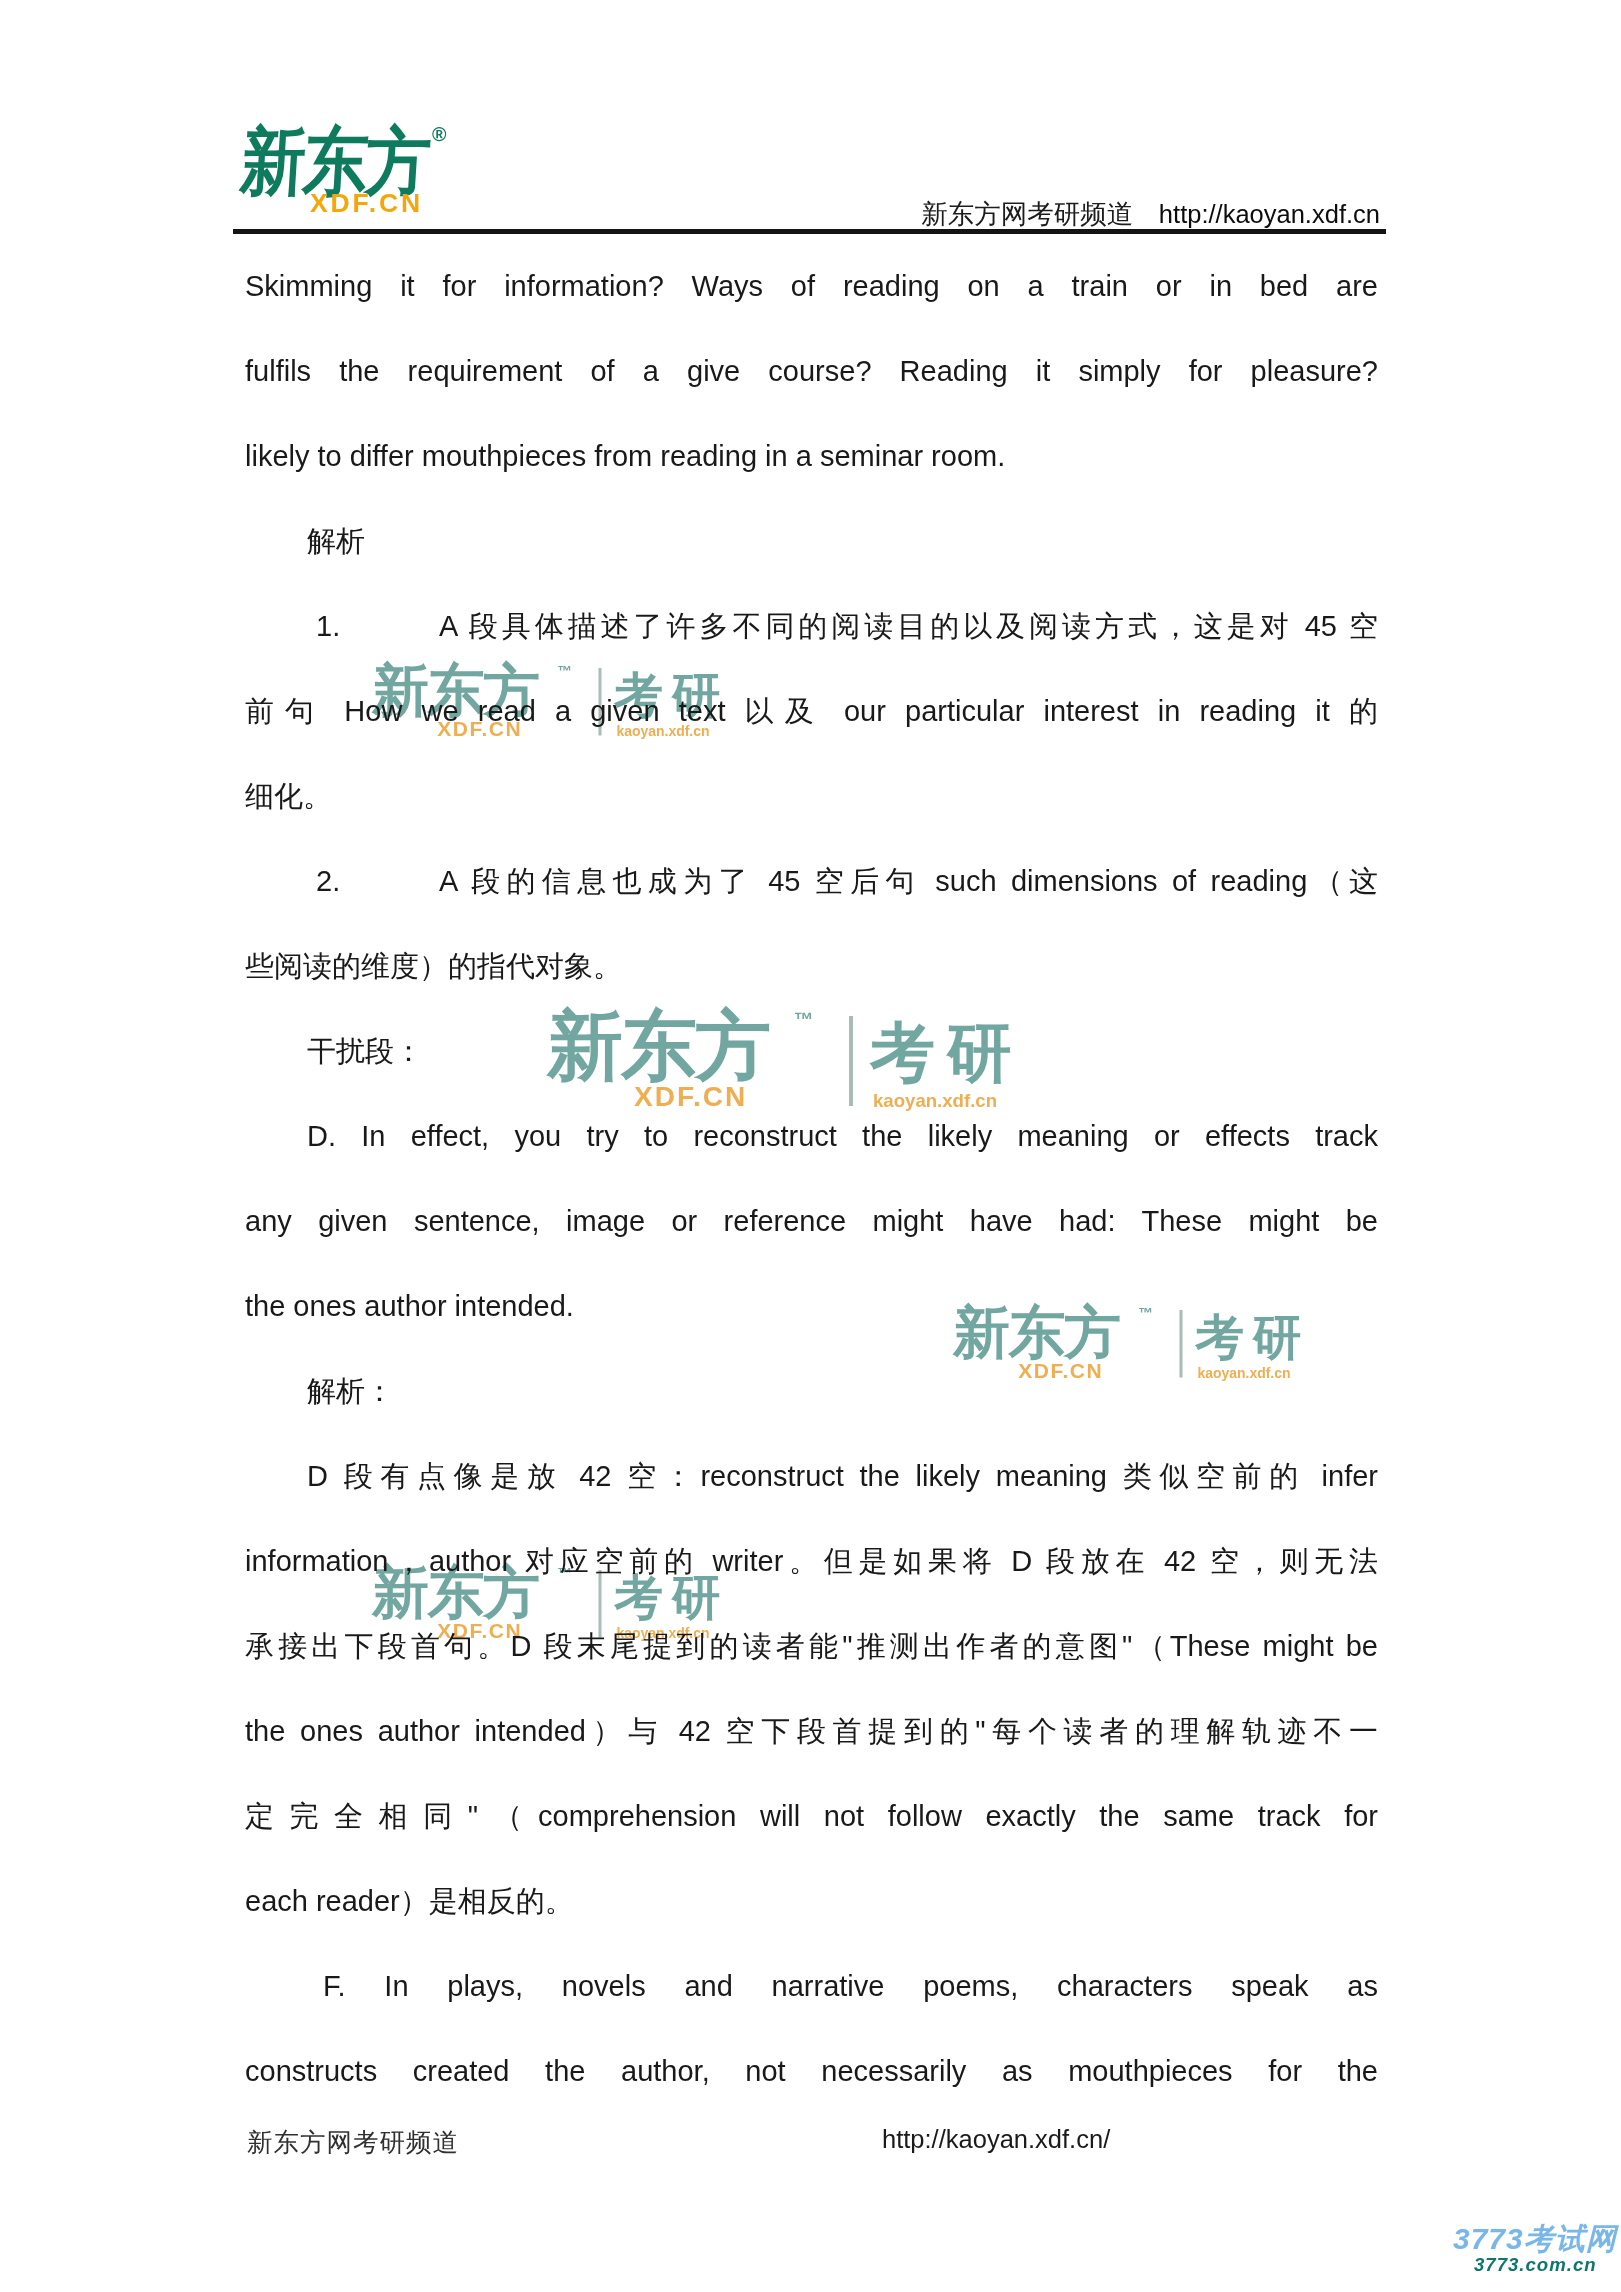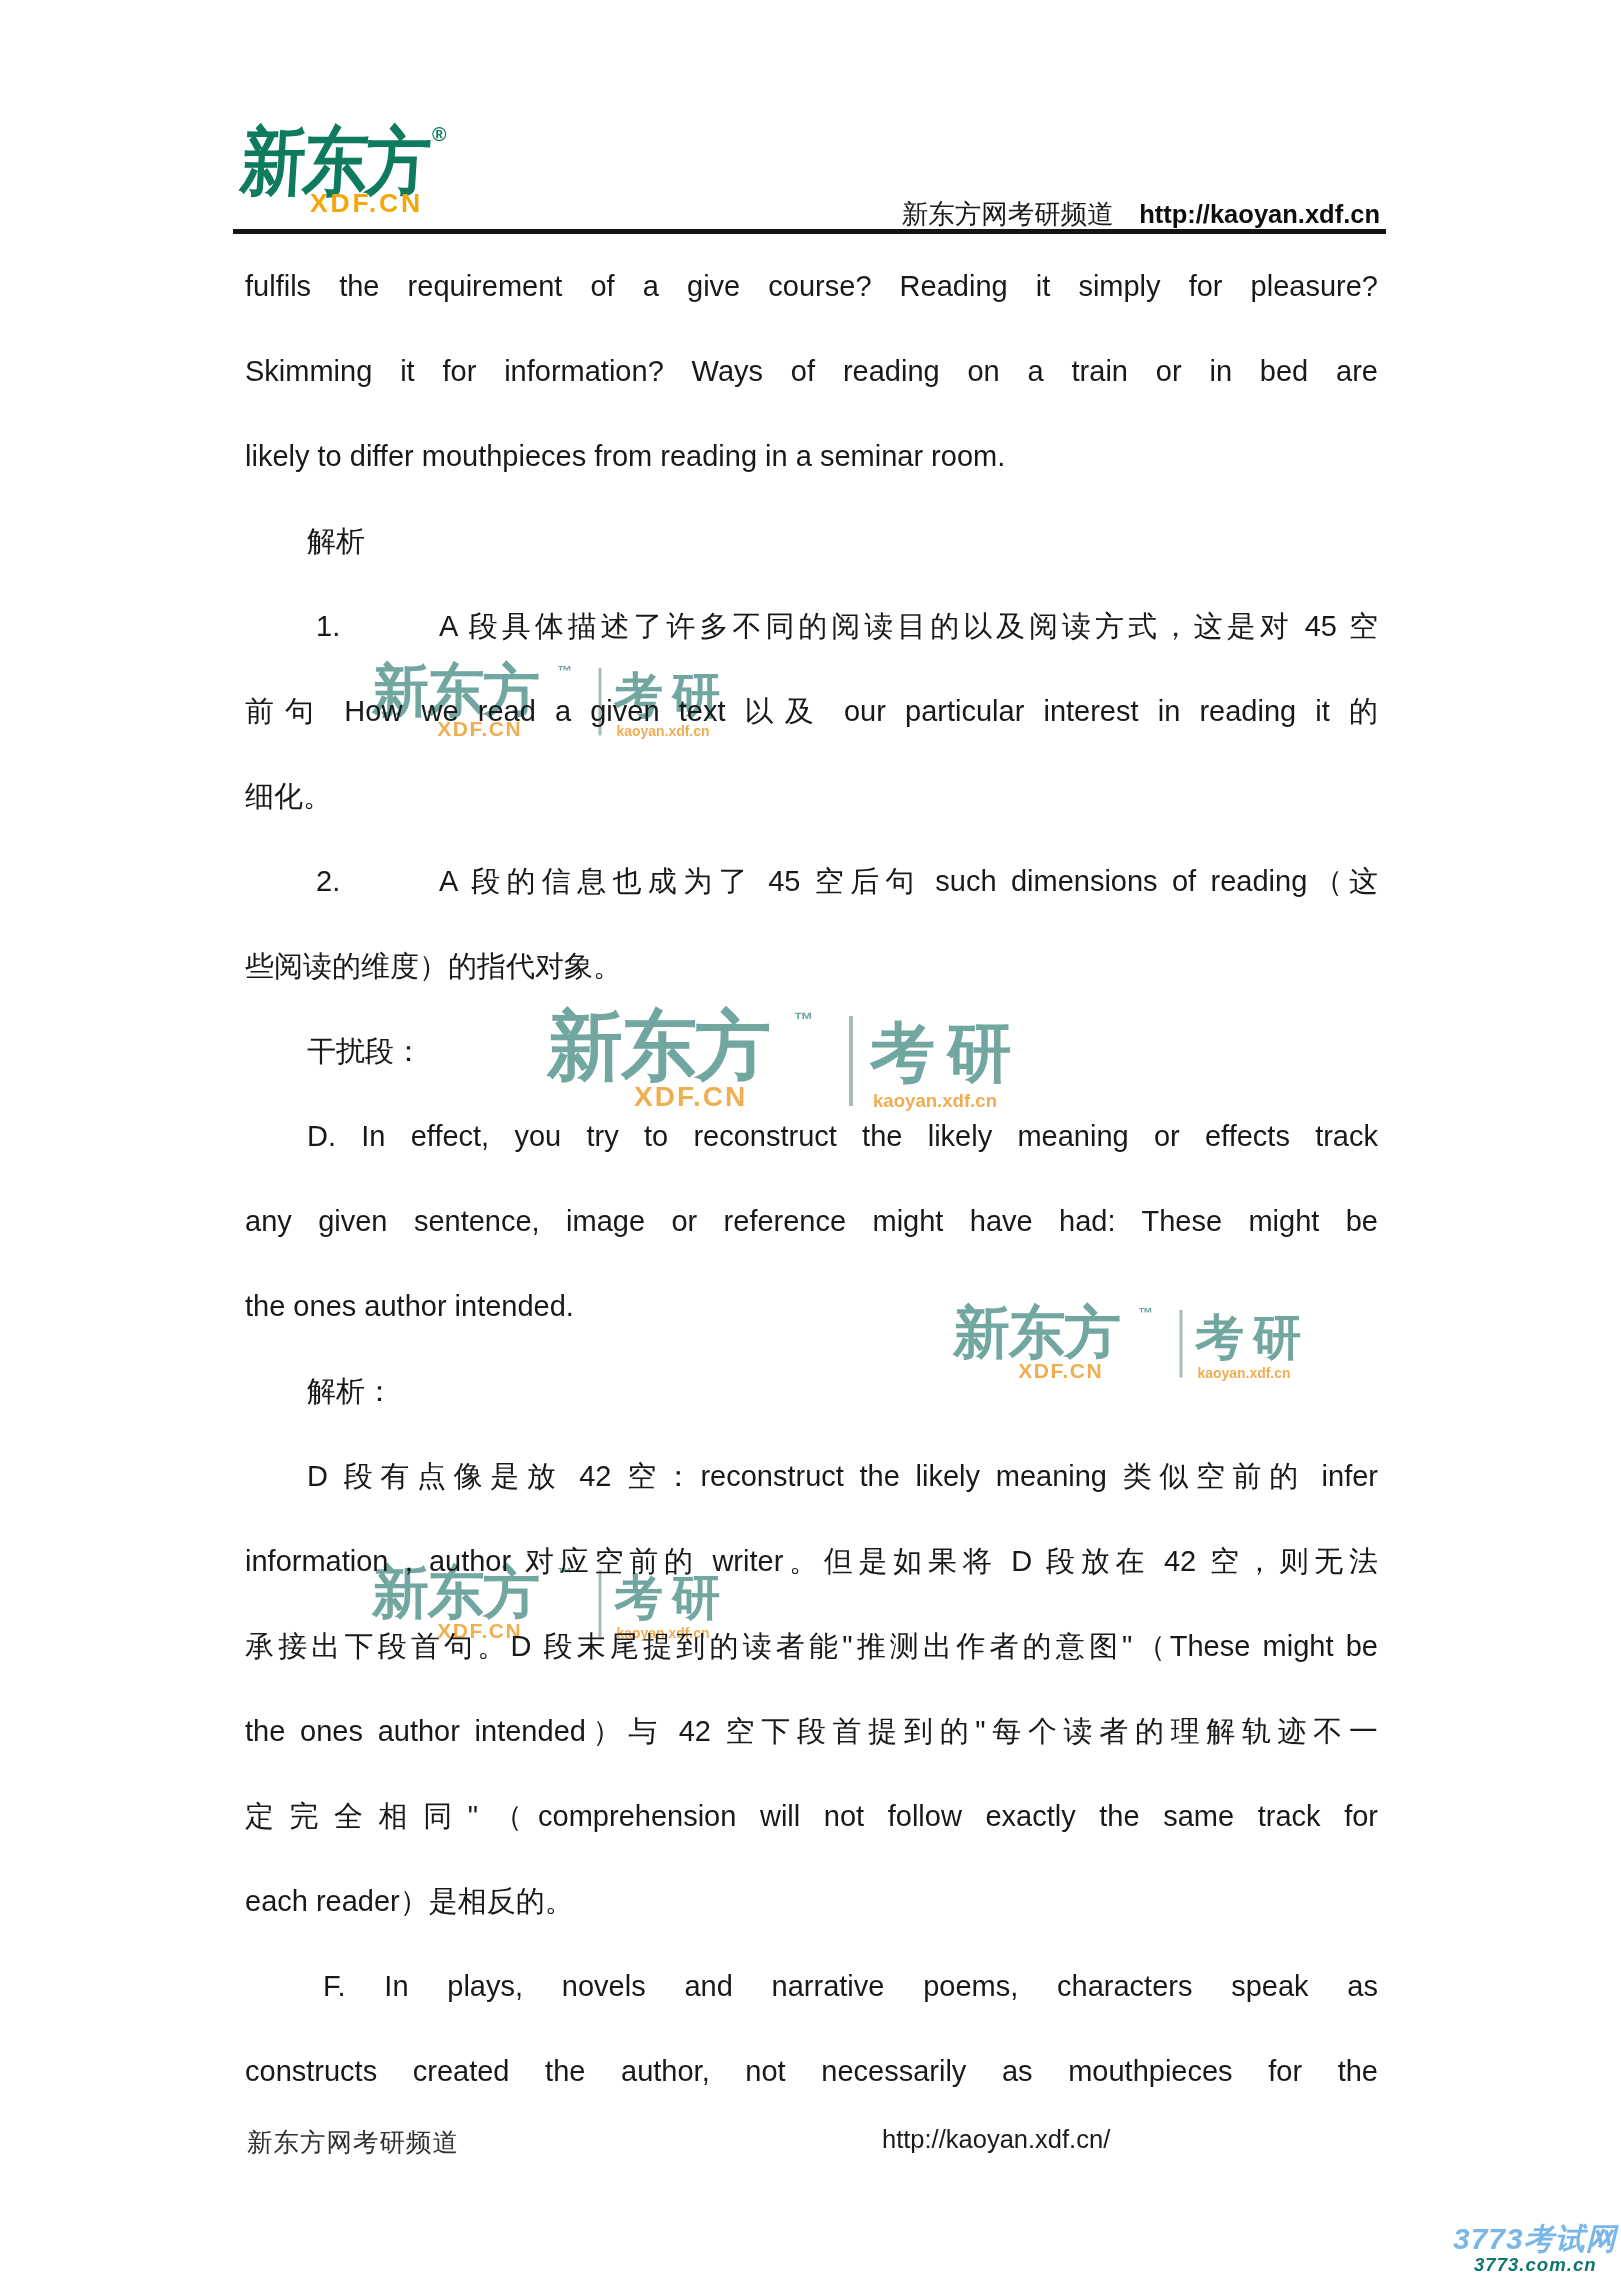--- a/index.html
+++ b/index.html
@@ -19,21 +19,21 @@
     white-space:nowrap;
   }
   .logo-reg{position:absolute;left:432px;top:123px;font-size:19.6px;font-weight:bold;}
   .logo-xdf{position:absolute;left:310px;top:188px;font-size:26.5px;font-weight:bold;letter-spacing:2.9px;}
   .hdr-right{
     position:absolute;left:833px;top:196px;width:547px;
     text-align:right;white-space:nowrap;
   }
   .hdr-channel{font-family:"Liberation Serif","DejaVu Serif",serif;font-size:26.5px;color:#1c1c1c;}
   .hdr-gap{display:inline-block;width:25.5px;}
-  .hdr-url{font-size:25.5px;font-weight:bold;color:#0d0d0d;}
+  .hdr-url{font-size:25.5px;font-weight:normal;color:#0d0d0d;}
   .hdr-rule{position:absolute;left:233px;top:229px;width:1153px;height:4.9px;background:#141414;}
   
   .bodytext{
     position:absolute;left:245px;top:244px;width:1133px;
     z-index:3;color:#191919;
   }
   .bline{
     height:85px;line-height:85px;font-size:29px;
     text-align:left;
   }
@@ -107,22 +107,22 @@
     </div>
     <div class="wm" style="left: 372px; top: 1564px; transform: scale(0.75);">
       <span class="wm-cn" style="color: rgb(114, 167, 161);">新东方</span>
       <span class="wm-tm" style="color: rgb(114, 167, 161);">™</span>
       <span class="wm-xdf" style="color: rgb(239, 174, 82);">XDF.CN</span>
       <span class="wm-bar" style="background: rgb(170, 187, 184);"></span>
       <span class="wm-ky" style="color: rgb(114, 167, 161);">考研</span>
       <span class="wm-kyurl" style="color: rgb(239, 174, 82);">kaoyan.xdf.cn</span>
     </div>
     <div class="bodytext" style="color: rgb(25, 25, 25);">
+      <div class="bline just">Skimming it for information? Ways of reading on a train or in bed are</div>
       <div class="bline just">fulfils the requirement of a give course? Reading it simply for pleasure?</div>
-      <div class="bline just">Skimming it for information? Ways of reading on a train or in bed are</div>
       <div class="bline">likely to differ mouthpieces from reading in a seminar room.</div>
       <div class="bline" style="padding-left: 62px;">解析</div>
       <div class="bline just" style="padding-left: 71px;"><span class="lnum">1.</span>A 段具体描述了许多不同的阅读目的以及阅读方式，这是对 45 空</div>
       <div class="bline just">前句 How we read a given text 以及 our particular interest in reading it 的</div>
       <div class="bline">细化。</div>
       <div class="bline just" style="padding-left: 71px;"><span class="lnum">2.</span>A 段的信息也成为了 45 空后句 such dimensions of reading（这</div>
       <div class="bline">些阅读的维度）的指代对象。</div>
       <div class="bline" style="padding-left: 62px;">干扰段：</div>
       <div class="bline just" style="padding-left: 62px;">D. In effect, you try to reconstruct the likely meaning or effects track</div>
       <div class="bline just">any given sentence, image or reference might have had: These might be</div>

